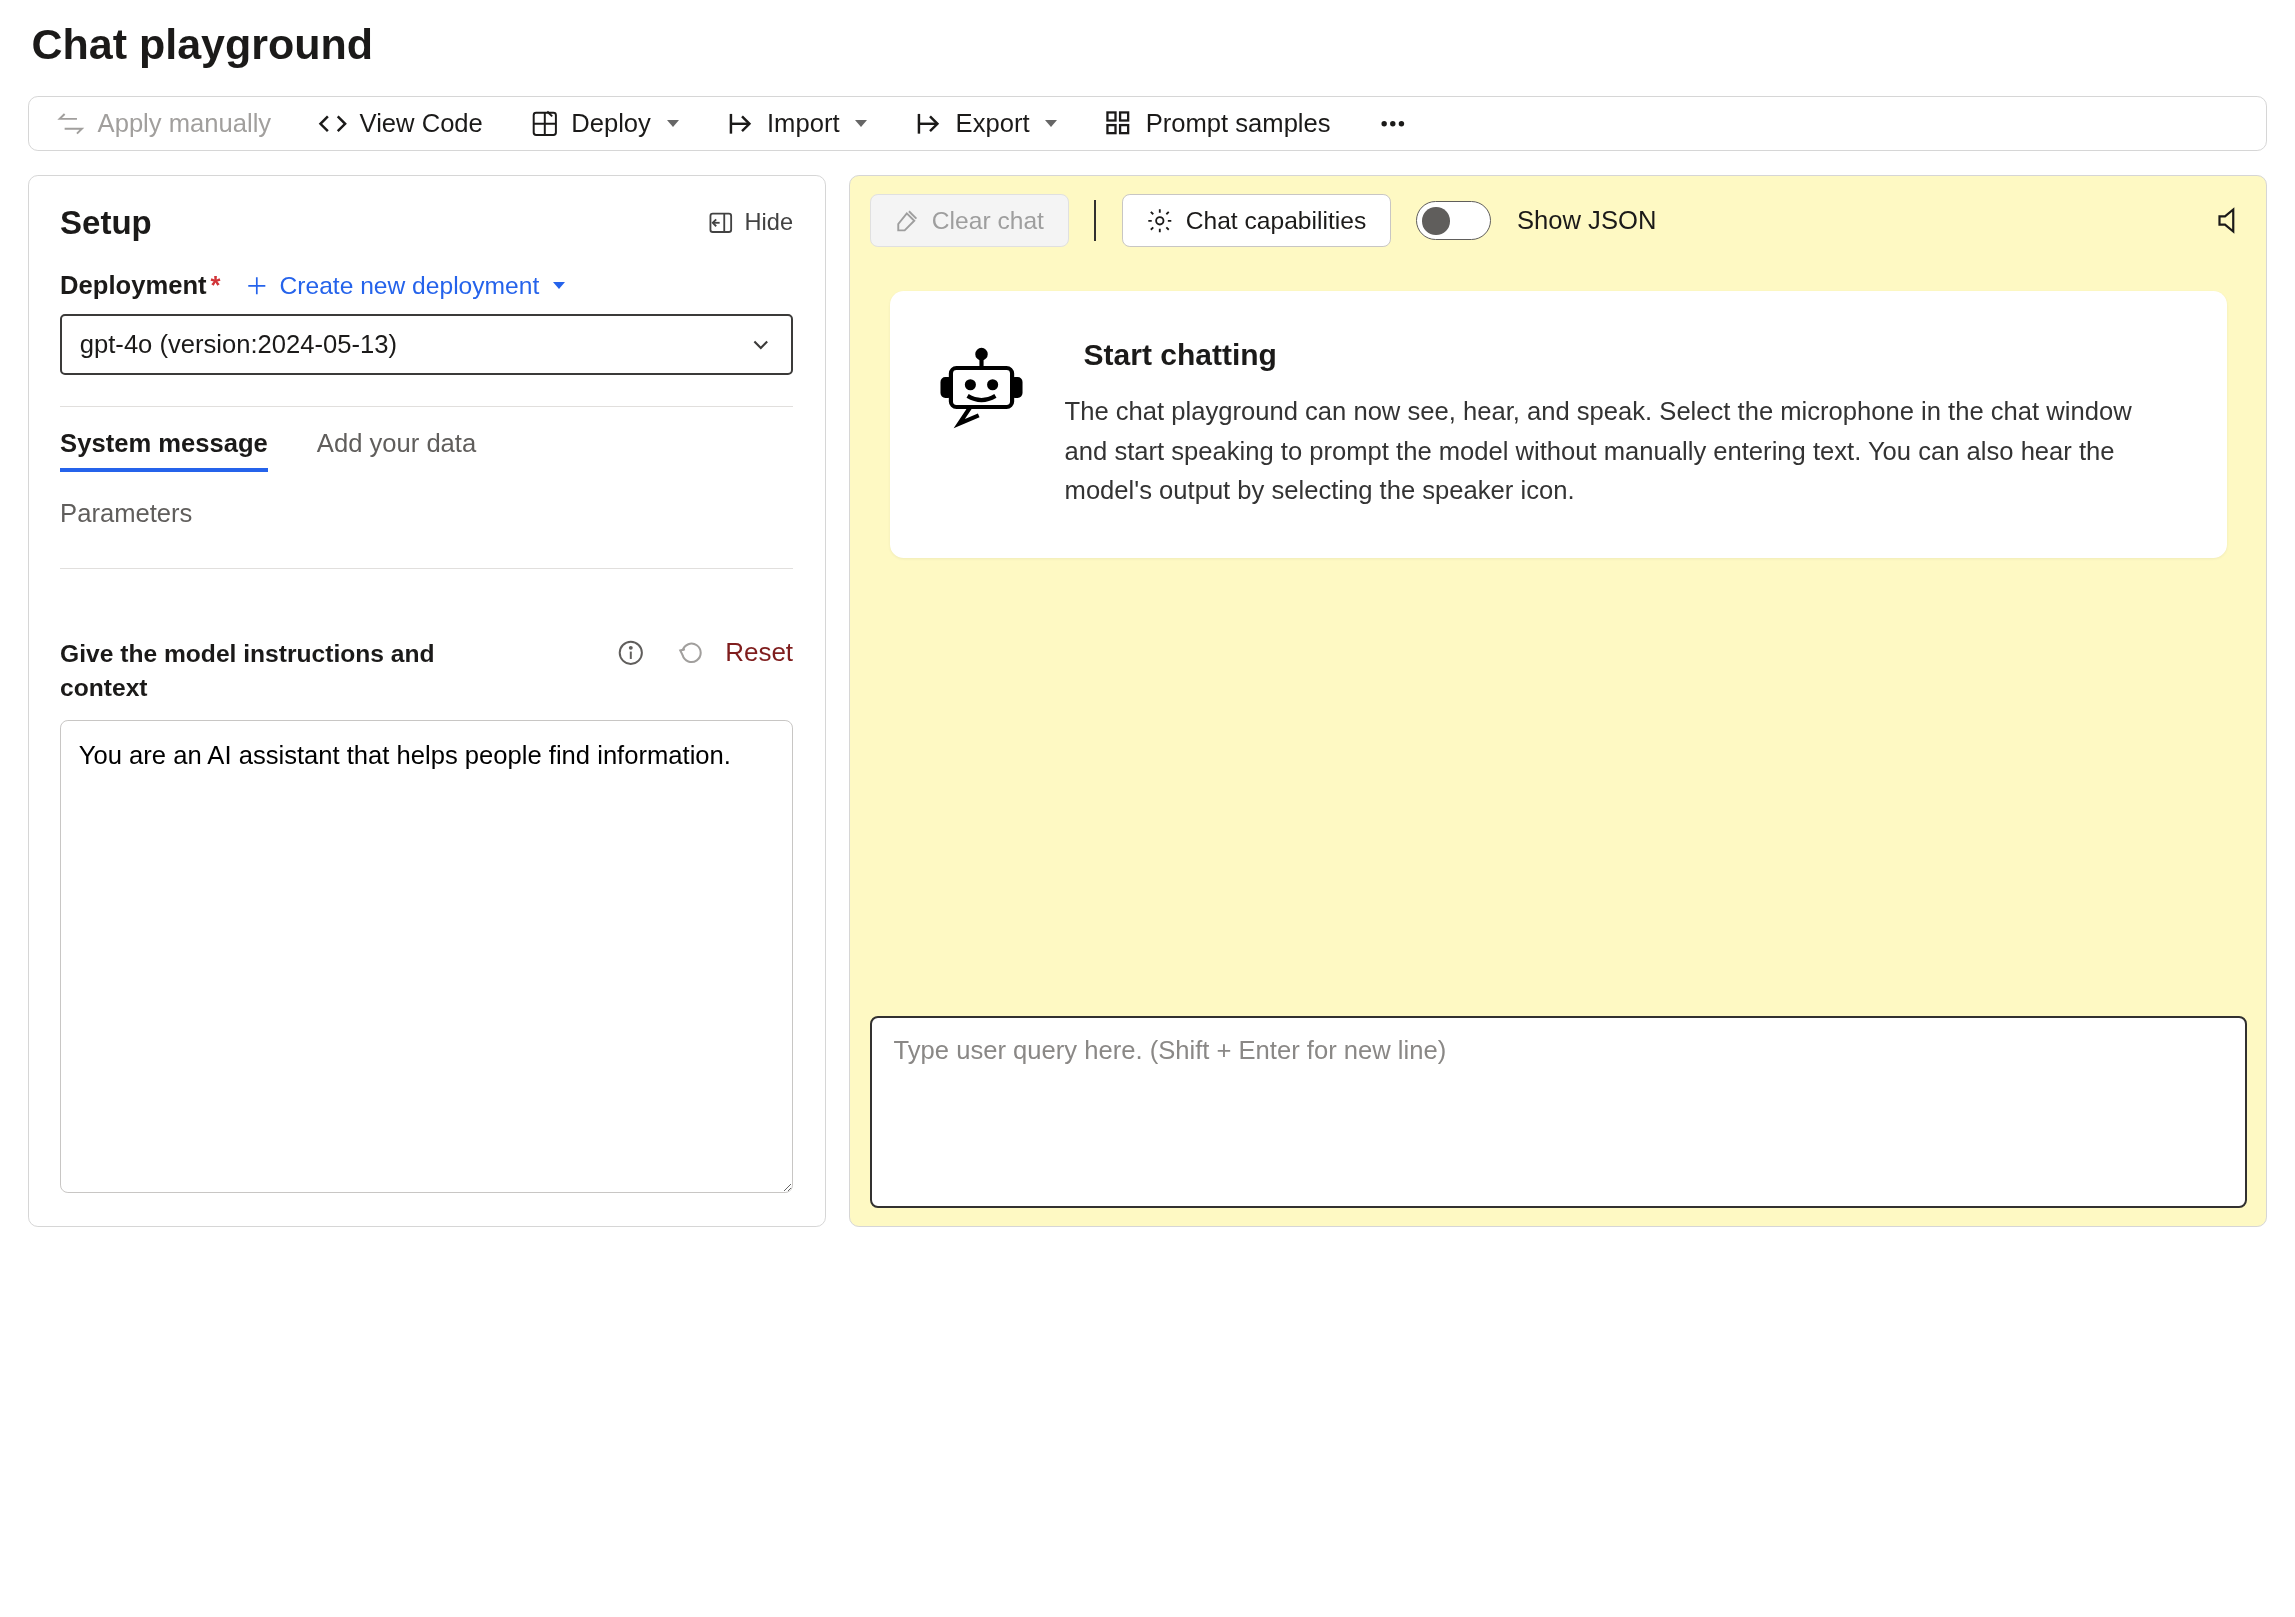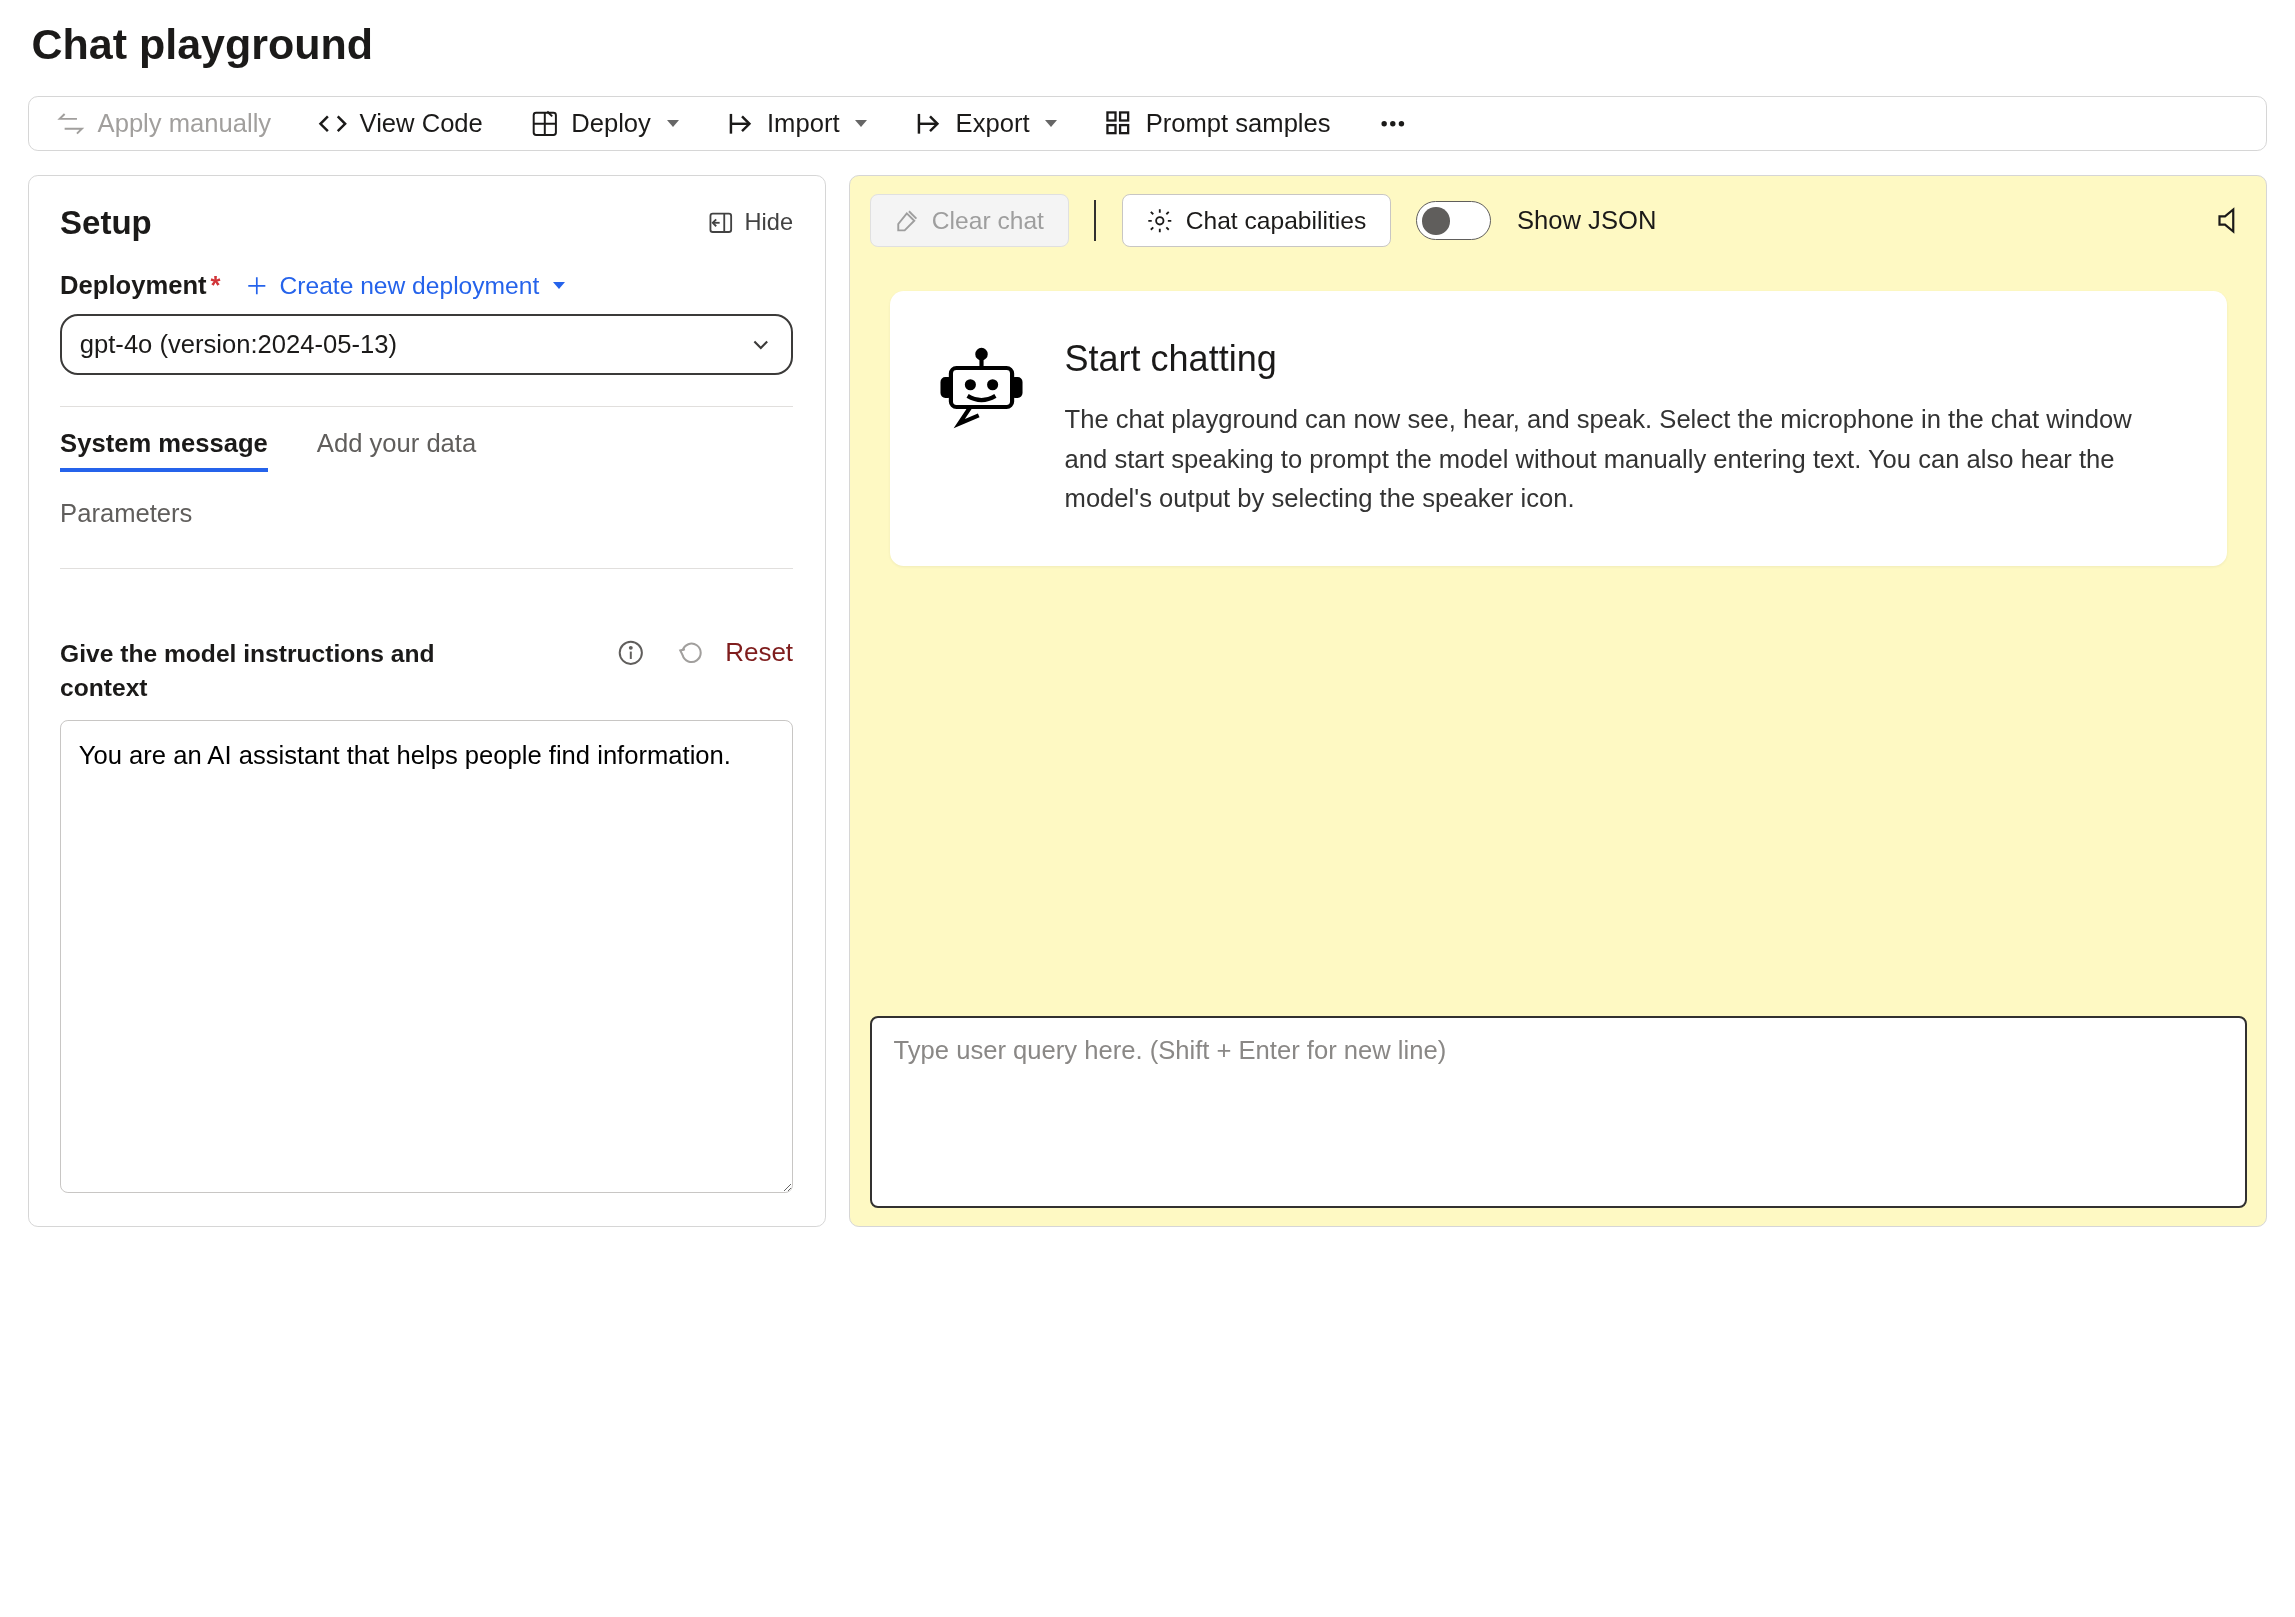--- a/index.html
+++ b/index.html
@@ -72,21 +72,21 @@
   }
   .label-row .lbl { font-weight: 600; font-size: 25.6px; }
   .req { color: #d13438; margin-left: 3.9px; }
   .link {
     color: #2563eb; display: inline-flex; align-items: center; gap: 9.9px;
     cursor: pointer; font-size: 24.6px;
   }
   .select {
     width: 100%;
     border: 2px solid #3b3a39;
-    border-radius: 18px;
+    border-radius: 5px;
     padding: 13.8px 17.7px;
     font-size: 25.6px;
     display: flex; justify-content: space-between; align-items: center;
     cursor: pointer;
     margin-bottom: 31.5px;
   }
   .divider { height: 1px; background: #e1dfdd; margin: 21.7px 0; }
   .tabs { display: flex; gap: 49px; font-size: 25.6px; margin-bottom: 9.9px; }
   .tab { color: #605e5c; padding-bottom: 9.9px; cursor: pointer; }
   .tab.active { font-weight: 600; color: #1b1a19; border-bottom: 4.9px solid #2563eb; }
@@ -146,21 +146,21 @@
   .toggle-label { font-size: 25.6px; }
   .speaker { margin-left: auto; cursor: pointer; }
   .card {
     background: #fff;
     border-radius: 13.8px;
     padding: 47px;
     display: flex; gap: 39px;
     margin: 34px 19.7px 9.9px 19.7px;
     box-shadow: 0 1px 3px rgba(0,0,0,0.06);
   }
-  .card h3 { font-size: 36px; font-weight: 400; margin-bottom: 19.7px; }
+  .card h3 { font-size: 30px; font-weight: 700; margin-bottom: 19.7px; margin-left: 19px; }
   .card p { font-size: 25.6px; line-height: 1.55; color: #333; }
   .query {
     margin-top: auto;
     border: 2px solid #323130;
     border-radius: 7.9px;
     background: #fff;
     padding: 17.7px 21.7px;
     font-size: 25.6px;
     font-family: inherit;
     min-height: 192px;

